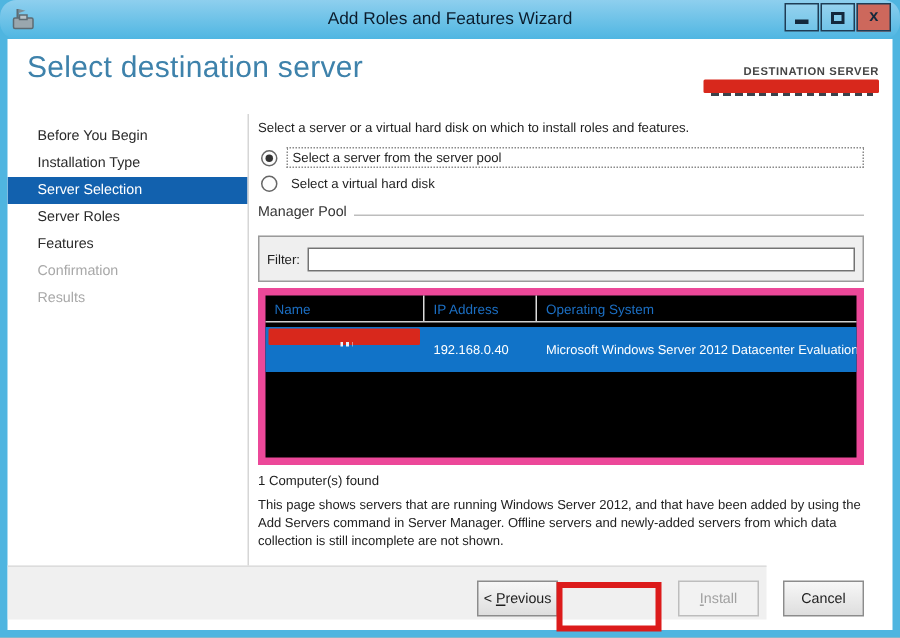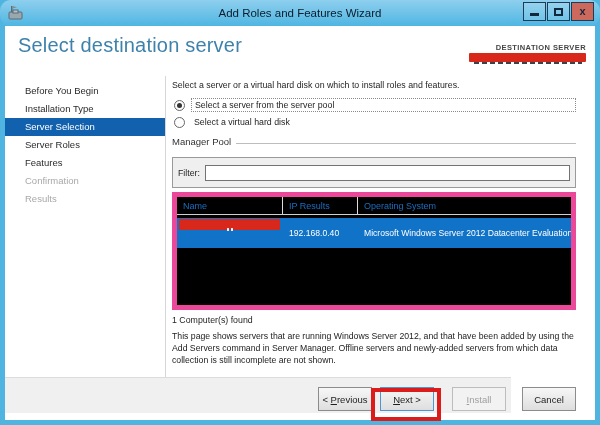--- a/index.html
+++ b/index.html
@@ -204,39 +204,38 @@
       </div>
 
       <div class="filter-box">
         <label>Filter:</label>
         <input type="text" value="" style="">
       </div>
 
       <div class="table">
         <div class="thead">
           <div class="th c1">Name</div>
-          <div class="th c2">IP Results</div>
+          <div class="th c2">IP Address</div>
           <div class="th c3">Operating System</div>
         </div>
         <div class="trow">
           <div class="td c1">
             <div class="name-redaction"></div>
             <div class="name-remnant"></div>
           </div>
           <div class="td c2">192.168.0.40</div>
           <div class="td c3">Microsoft Windows Server 2012 Datacenter Evaluation</div>
         </div>
       </div>
 
       <div class="found">1 Computer(s) found</div>
       <div class="descr">This page shows servers that are running Windows Server 2012, and that have been added by using the Add Servers command in Server Manager. Offline servers and newly-added servers from which data collection is still incomplete are not shown.</div>
     </div>
 
     <div class="footer">
       <button class="btn previous"><span>&lt; </span><span class="u">P</span><span>revious</span></button>
-      <button class="btn next"><span></span><span class="u">N</span><span>ext &gt;</span></button>
       <button class="btn install"><span></span><span class="u">I</span><span>nstall</span></button>
       <button class="btn cancel"><span></span><span class="u"></span><span>Cancel</span></button>
     </div>
   </div>
 
   <div class="next-annotation"></div>
 </div>
 
 </body></html>

